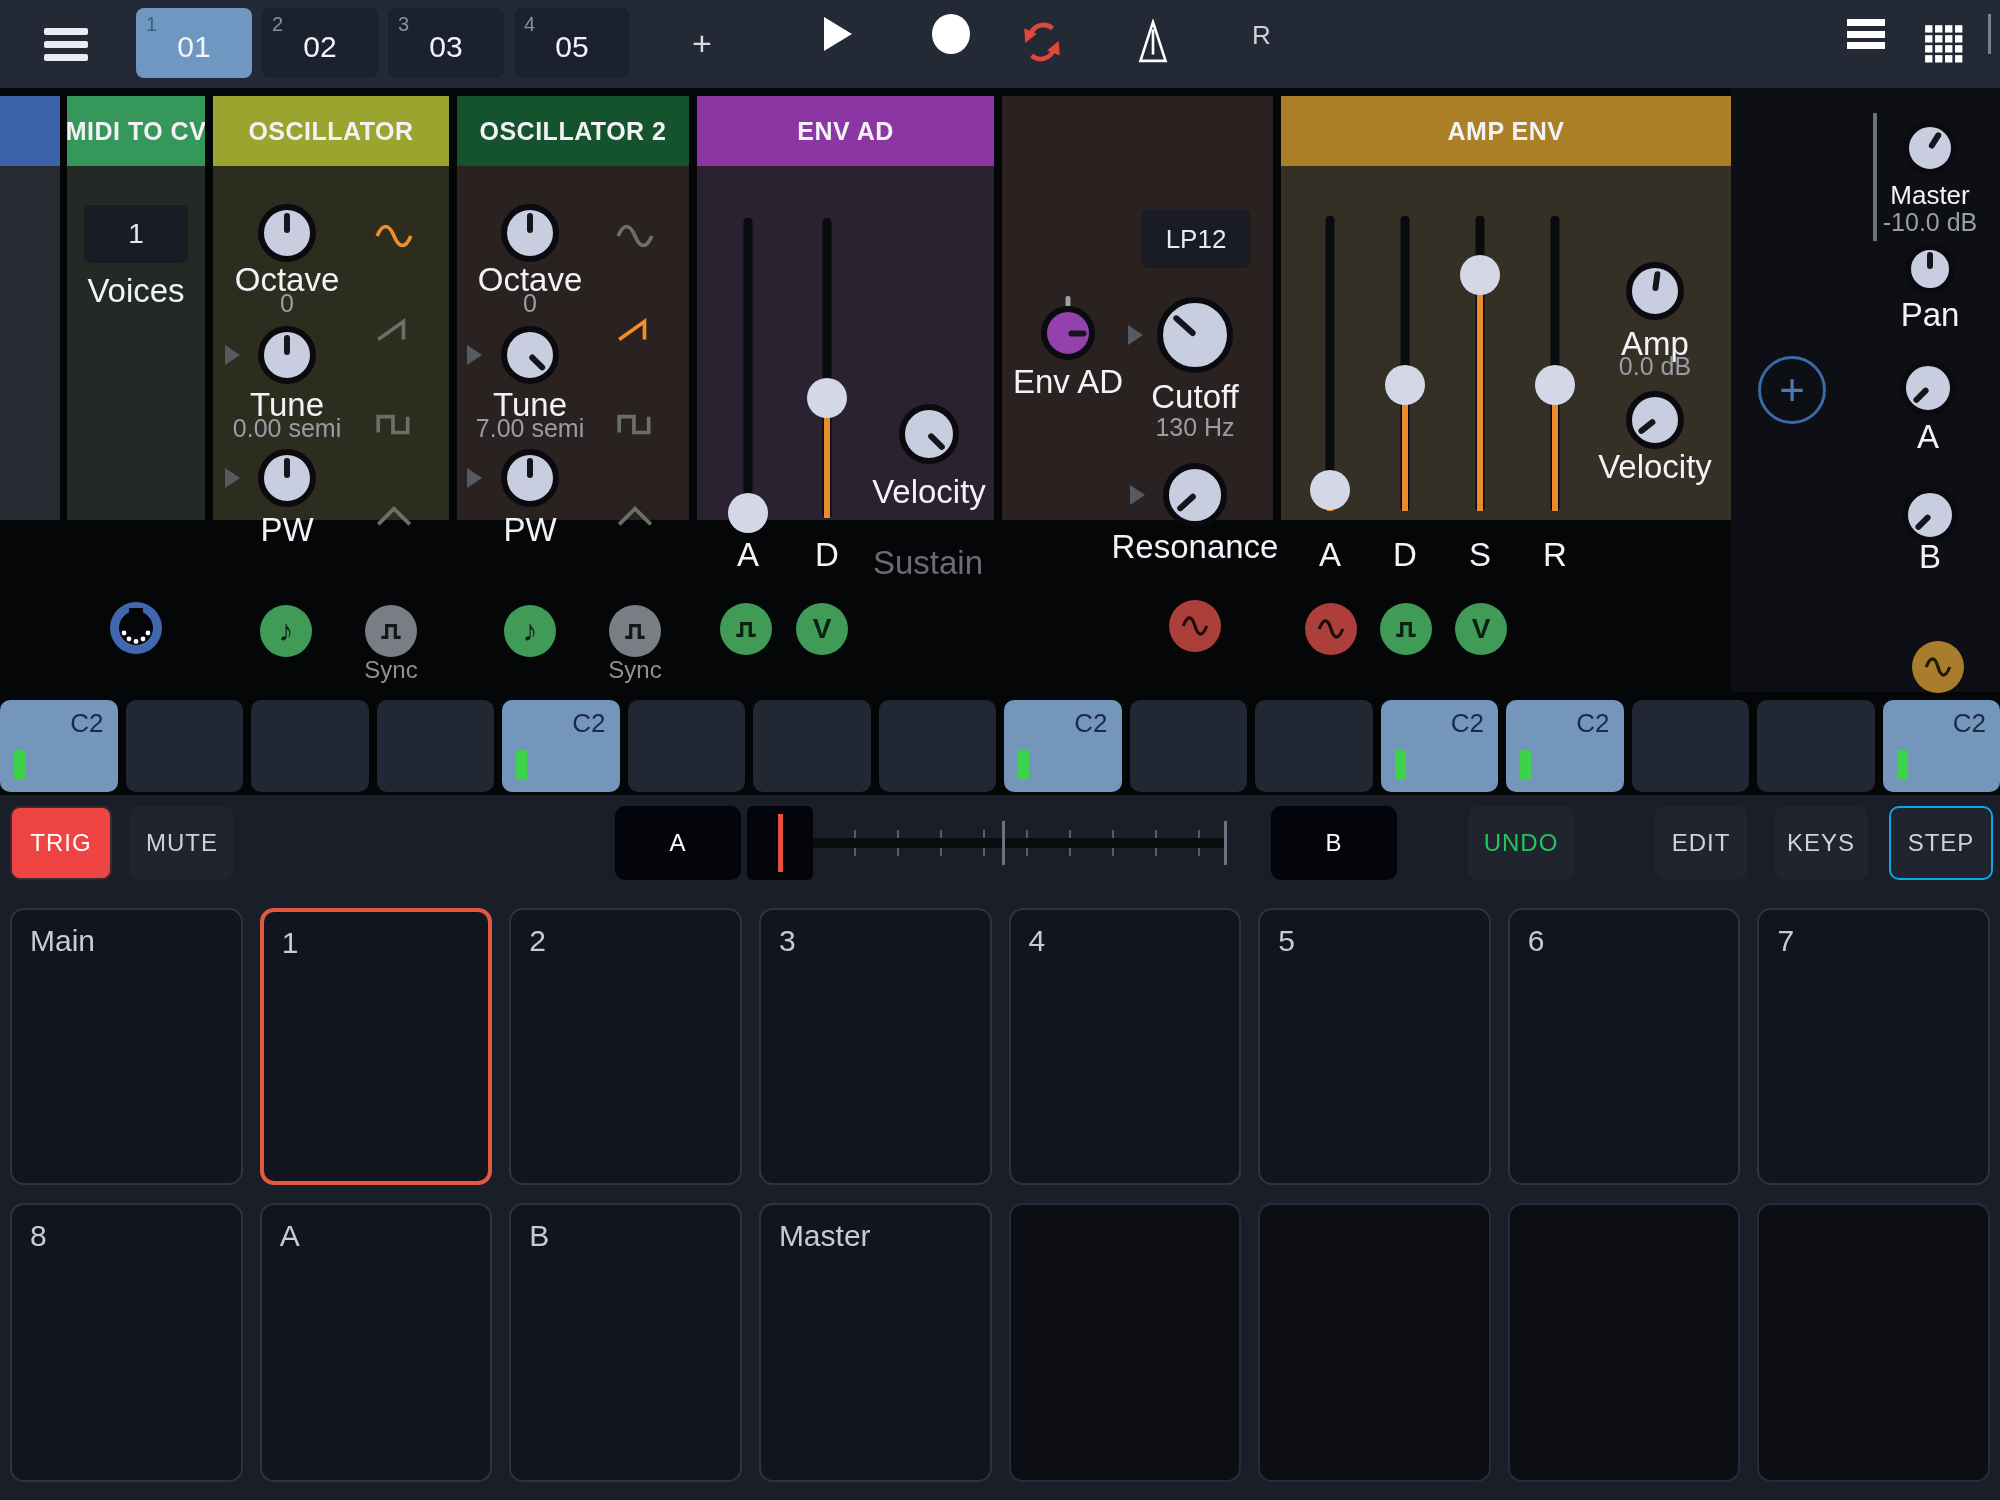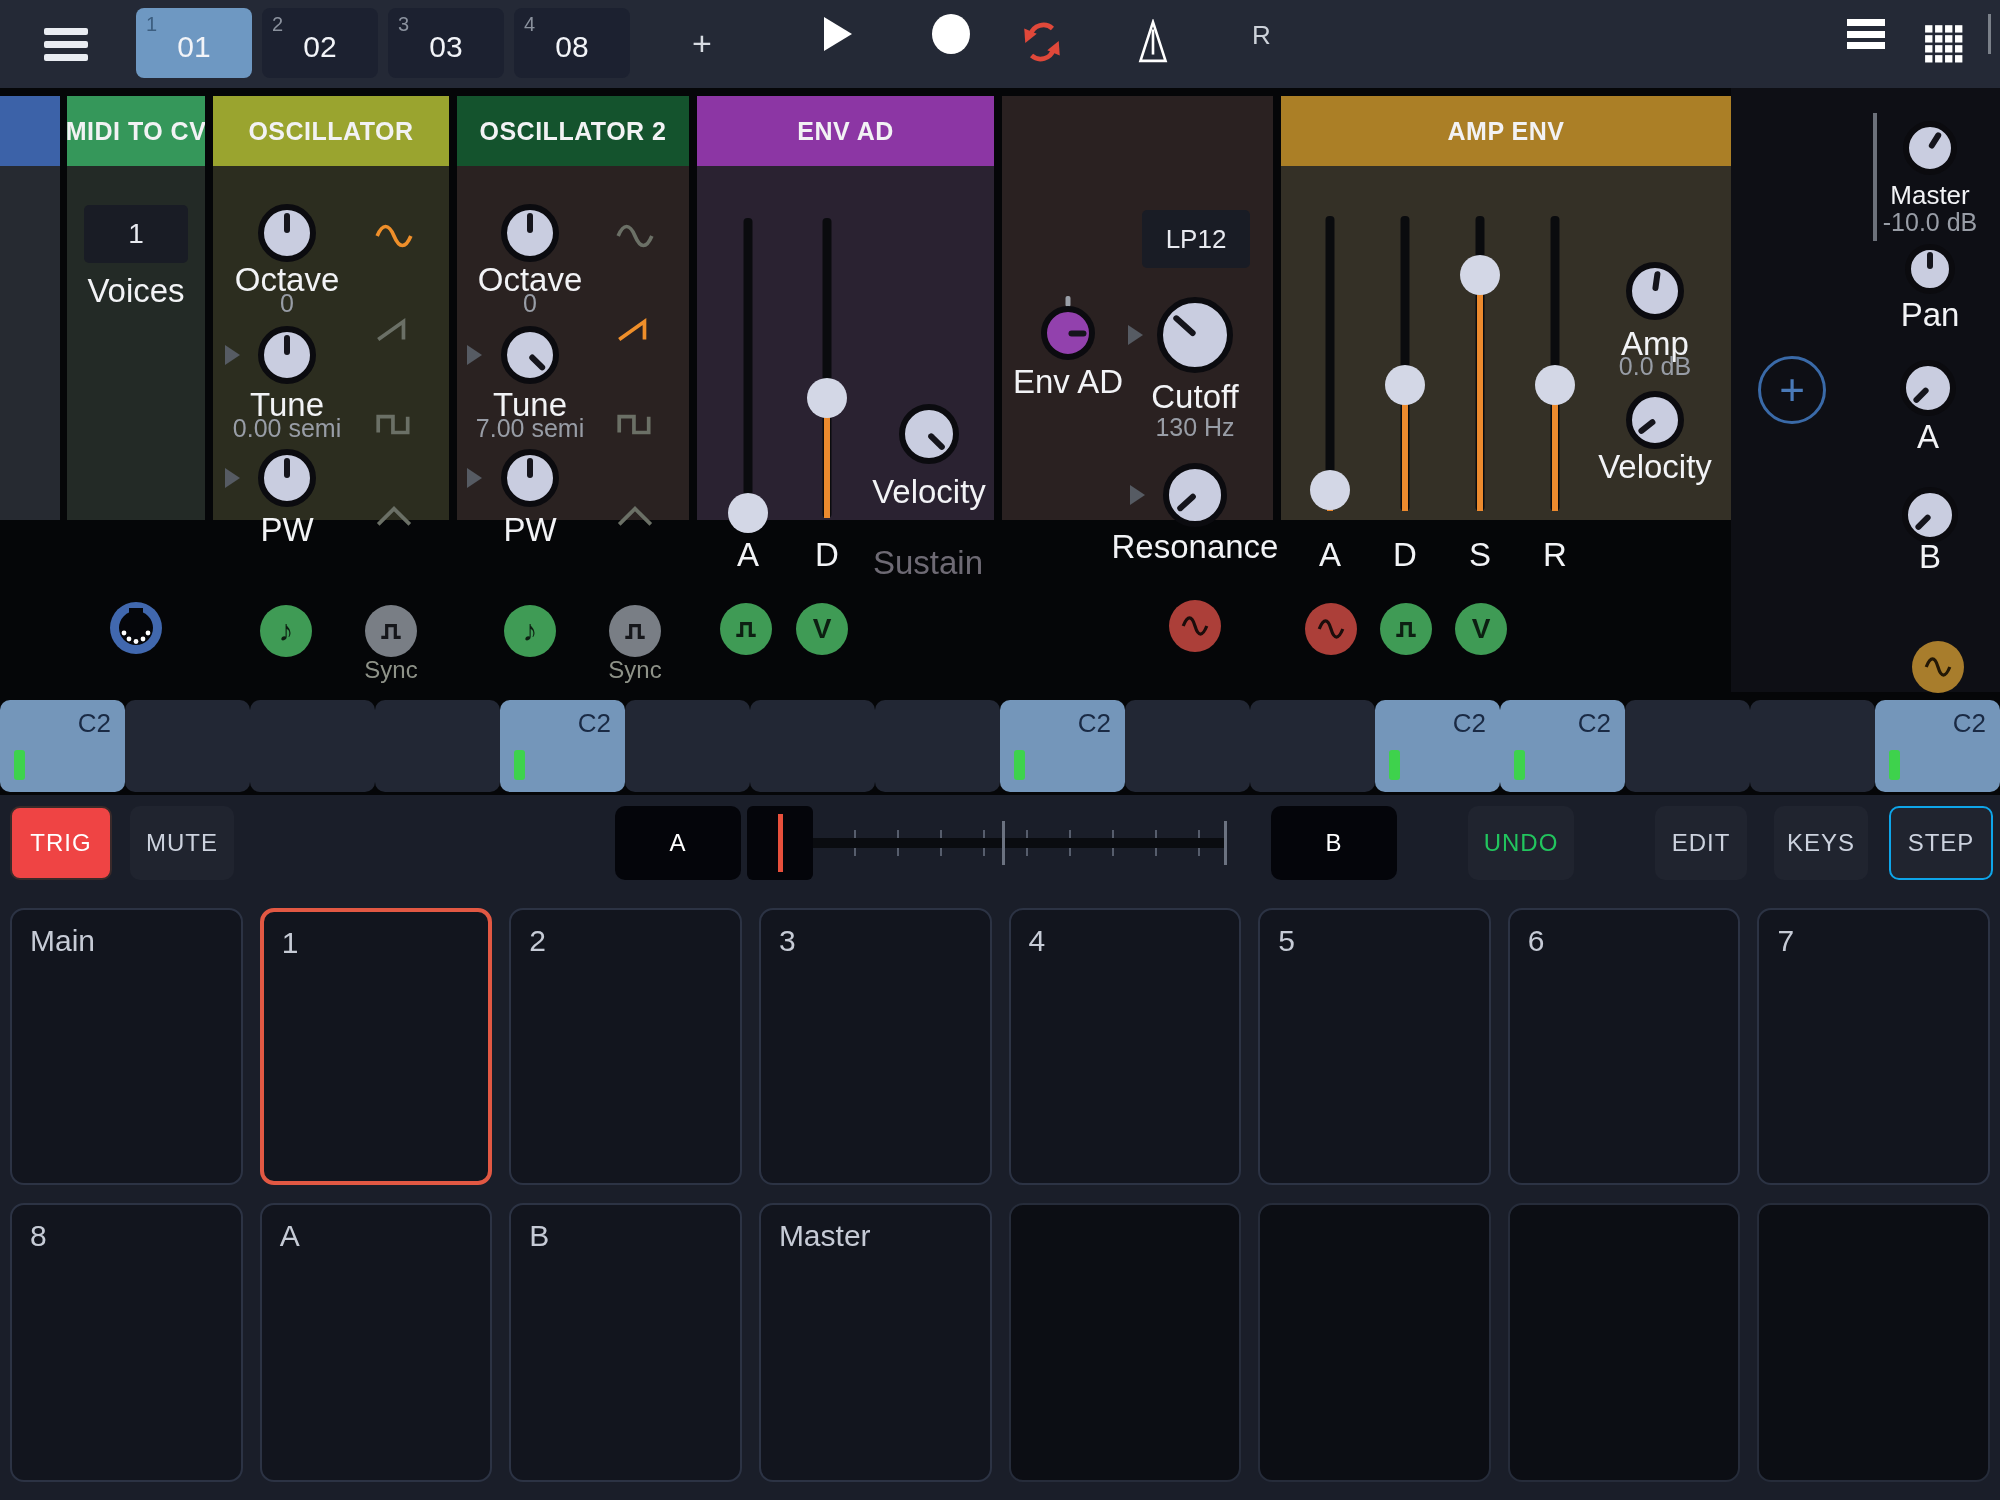--- a/index.html
+++ b/index.html
@@ -39,21 +39,21 @@
   .vhandle{position:absolute;width:40px;height:40px;border-radius:50%;background:#d3d7e6;transform:translate(-50%,-50%)}
   .wave{position:absolute;transform:translate(-50%,-50%);color:#6b7066;width:40px;height:32px}
   .wave.sel{color:#ef8f2a}
   .io{position:absolute;width:52px;height:52px;transform:translate(-50%,-50%);border-radius:50%;display:flex;align-items:center;justify-content:center}
   .iolabel{position:absolute;transform:translateX(-50%);font-size:24px;color:#8e9288;line-height:1}
   .noteglyph{font-size:30px;color:#0d1f12;line-height:1}
   .vglyph{font-size:28px;font-weight:bold;color:#0d1f12;line-height:1}
   .pluscirc{position:absolute;width:62px;height:62px;transform:translate(-50%,-50%);border-radius:50%;border:3px solid #3a6aa8;color:#4a7ab8;display:flex;align-items:center;justify-content:center;font-size:44px;font-weight:300;line-height:1}
   .vline{position:absolute;width:4px;background:#6c717a}
   
-  .steprow{position:absolute;left:0;top:612px;width:2000px;height:92px;display:grid;grid-template-columns:repeat(16,1fr);gap:0}
+  .steprow{position:absolute;left:0;top:612px;width:2000px;height:92px;display:grid;grid-template-columns:repeat(16,1fr);gap:8px}
   .scell{position:relative;border-radius:10px;background:#222734}
   .scell.active{background:#7496ba}
   .slabel{position:absolute;top:8px;right:14px;font-size:26px;color:#1a2a44}
   .stick{position:absolute;left:14px;bottom:12px;width:11px;height:30px;border-radius:3px;background:#3ed24c}
   
   .bottom{position:absolute;left:0;top:795px;width:2000px;height:705px;background:#1a1e29}
   .tbtn{position:absolute;top:11px;height:74px;border-radius:10px;background:#20242f;color:#ccd2de;display:flex;align-items:center;justify-content:center;font-size:24px;letter-spacing:1px;box-sizing:border-box}
   .tbtn.red{background:#ef4444;color:#fff;border:2px solid #3a2a2a}
   .tbtn.black{background:#04050a;color:#fff}
   .tbtn.undo{color:#22c55e}
@@ -89,21 +89,21 @@
         <div class="tab">
           <span class="num">2</span>
           <span class="lbl">02</span>
         </div>
         <div class="tab">
           <span class="num">3</span>
           <span class="lbl">03</span>
         </div>
         <div class="tab">
           <span class="num">4</span>
-          <span class="lbl">08</span>
+          <span class="lbl">05</span>
         </div>
       </div>
     <div class="addtab">+</div>
     <div class="play"></div>
     <div class="rec"></div>
     <div class="cicon" style="left:1042px;top:44px">
       <svg width="46" height="46" viewBox="0 0 44 44">
         <path d="M 32 9 A 13 13 0 0 0 11 15" fill="none" stroke="#e0483a" stroke-width="4.5"></path>
         <polygon points="5,9 17,14 6,23" fill="#e0483a"></polygon>
         <path d="M 12 35 A 13 13 0 0 0 33 29" fill="none" stroke="#e0483a" stroke-width="4.5"></path>

